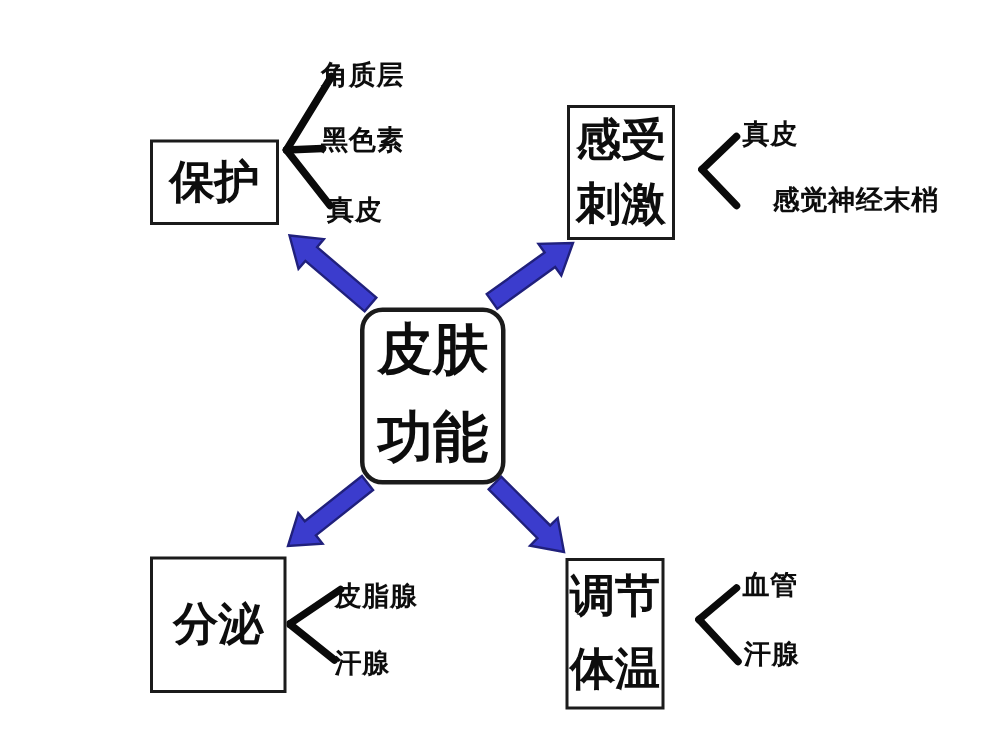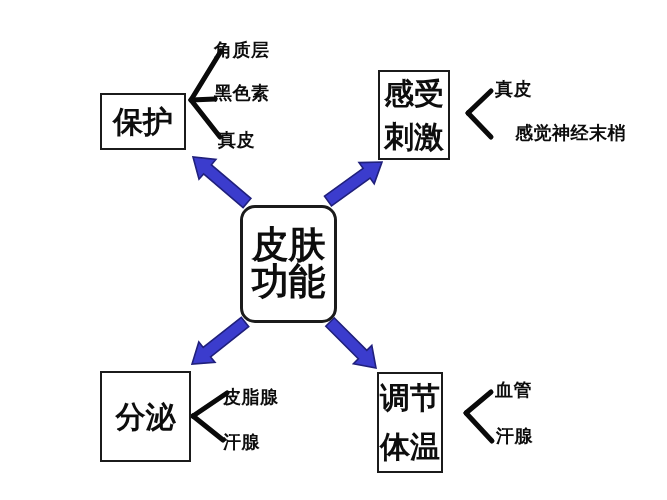--- a/index.html
+++ b/index.html
@@ -43,21 +43,21 @@
     box-sizing: border-box;
     border: 3px solid #1b1b1b;
     border-radius: 15px;
     background: #ffffff;
     color: #0d0d0d;
     font-weight: bold;
     font-size: 37px;
     line-height: 1;
     display: flex;
     flex-direction: column;
-    justify-content: center;
+    justify-content: space-between;
     align-items: center;
     padding: 7px 0 9px 0;
     z-index: 2;
   }
   #box-protect  { left: 100px; top: 93px;  width: 86px; height: 57px; }
   #box-sense    { left: 378px; top: 70px;  width: 72px; height: 90px; text-align: center; }
   #box-secrete  { left: 100px; top: 371px; width: 91px; height: 91px; text-align: center; }
   #box-regulate { left: 377px; top: 372px; width: 66px; height: 101px; }
   .leaf-label {
     position: absolute;

